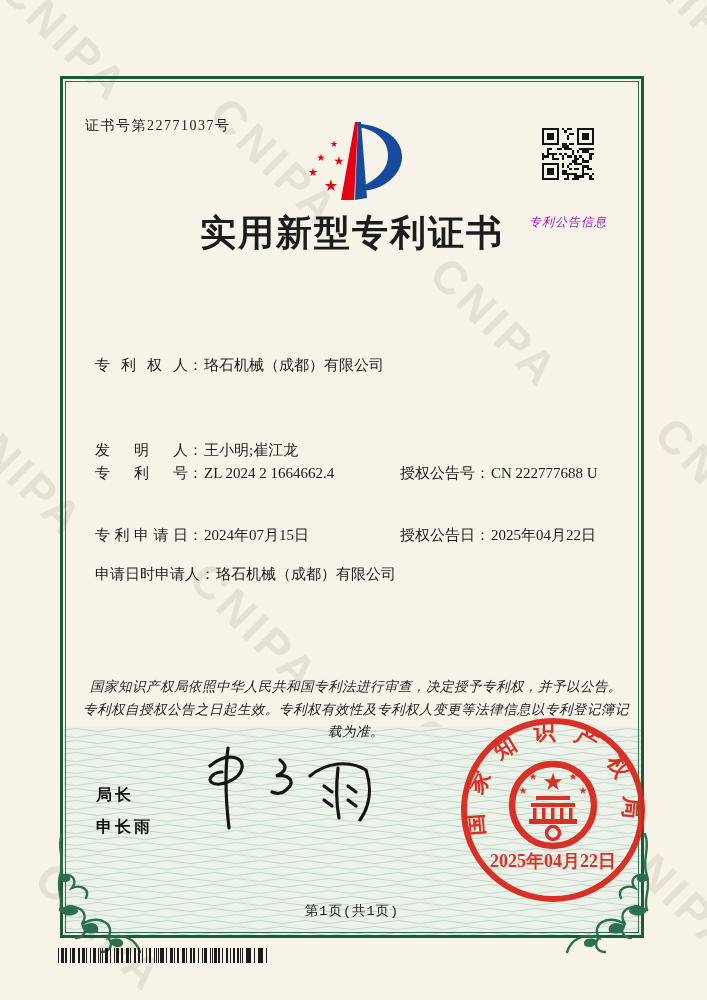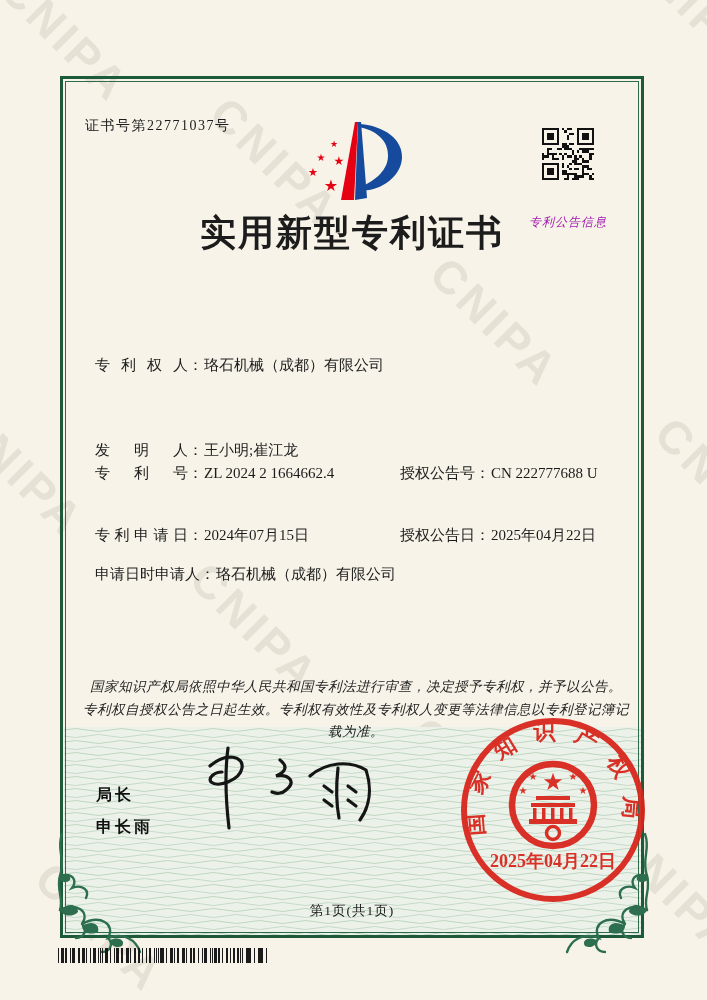--- a/index.html
+++ b/index.html
@@ -52,21 +52,21 @@
   
   .statement{
     position:absolute;left:82px;top:676px;width:548px;text-align:center;
     font-size:13.5px;font-style:italic;line-height:22.5px;letter-spacing:0.5px;color:#222;
   }
   
   .officer{position:absolute;left:96px;top:779px;font-family:"Liberation Sans","DejaVu Sans",sans-serif;
     font-size:16px;font-weight:600;letter-spacing:3px;color:#111;line-height:32px;}
   .signature{position:absolute;left:198px;top:742px;}
   .seal{position:absolute;left:452px;top:712px;opacity:0.94;}
-  .page-footer{position:absolute;left:60px;top:902px;width:584px;text-align:center;font-size:13.5px;letter-spacing:1px;}
+  .page-footer{position:absolute;left:60px;top:902px;width:584px;text-align:center;font-size:13.5px;letter-spacing:1px;font-family:Liberation Mono, monospace;}
   
   .barcode{
     position:absolute;left:58px;top:948px;width:210px;height:15px;
     background-image:
       repeating-linear-gradient(90deg,#1b1b1b 0 1.5px,transparent 1.5px 4px),
       repeating-linear-gradient(90deg,#1b1b1b 0 1px,transparent 1px 7px),
       repeating-linear-gradient(90deg,transparent 0 3px,#1b1b1b 3px 5.5px,transparent 5.5px 11px);
   }
 </style>
 </head>

